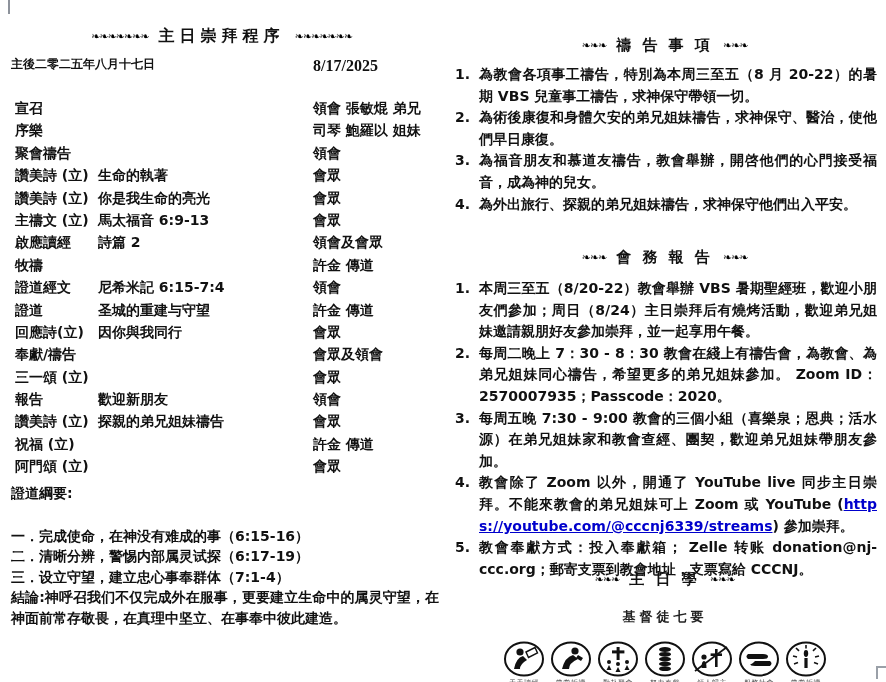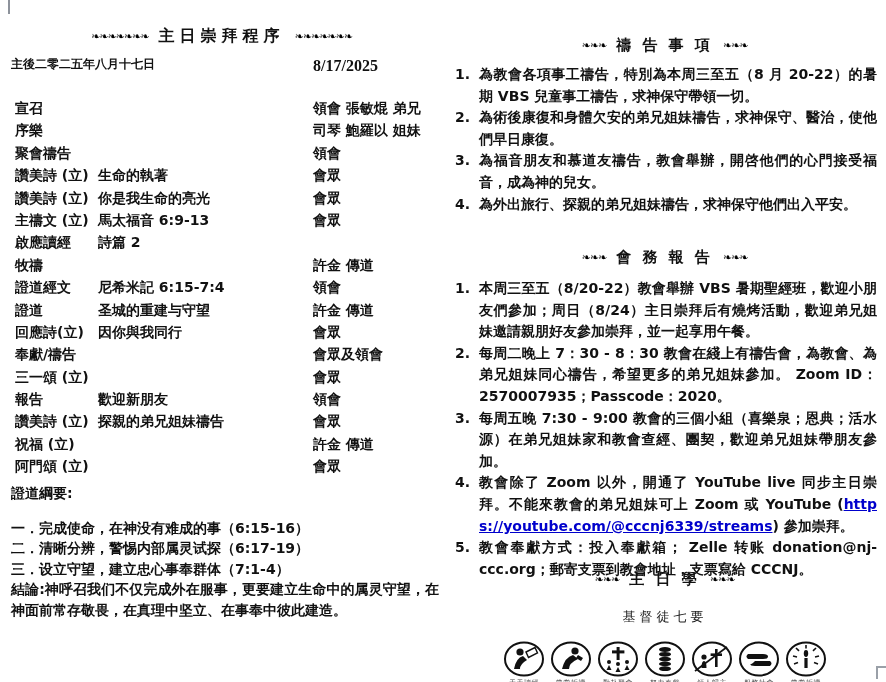--- a/index.html
+++ b/index.html
@@ -28,21 +28,21 @@
   .date-en{position:absolute;left:313px;top:1px;font-size:16px;font-weight:bold;
            font-family:"Liberation Serif","DejaVu Serif",serif;}
 
   .program{position:absolute;left:15px;top:100px;width:425px;}
   .prow{display:grid;grid-template-columns:83px 215px 1fr;height:22.4px;
         font-size:14px;font-weight:bold;white-space:nowrap;}
   .prow span{overflow:visible;}
 
   .outline{position:absolute;left:11px;top:483px;width:428px;
            font-size:14px;font-weight:bold;line-height:20.5px;}
-  .outline-head{margin-bottom:14px;}
+  .outline-head{margin-bottom:22px;}
   .outline-conclusion{text-align:justify;}
 
   
   .col-right{position:absolute;left:443px;top:0;width:443px;height:682px;}
   .sec-title{position:absolute;width:443px;display:flex;justify-content:center;
              align-items:center;gap:10px;}
   .sec-title .t{font-size:15px;font-weight:bold;letter-spacing:3px;white-space:nowrap;}
   .sec-prayer{top:36px;}
   .sec-ann{top:248px;}
   .sec-ss{top:570px;}
@@ -50,21 +50,21 @@
   .nlist{position:absolute;left:10px;width:424px;font-size:14px;font-weight:bold;
          line-height:21.6px;}
   .list-prayer{top:64px;}
   .list-ann{top:278px;}
   .li{position:relative;padding-left:26px;text-align:justify;}
   .li .num{position:absolute;left:2px;top:0;}
   a.doclink{color:#0000cc;text-decoration:underline;font-weight:bold;word-break:break-all;}
 
   
   .logo{position:absolute;left:56px;top:608px;width:332px;text-align:center;}
-  .logo-title{font-size:13px;font-weight:normal;letter-spacing:4px;color:#222;margin-bottom:15px;}
+  .logo-title{font-size:13px;font-weight:bold;letter-spacing:4px;color:#222;margin-bottom:15px;}
   .logo-icons{display:flex;justify-content:center;gap:2px;}
   .icon-cell{width:45px;}
   .icon-cell svg{display:block;margin:0 auto;}
   .logo-labels{display:flex;justify-content:center;gap:2px;margin-top:1px;align-items:center;}
   .logo-labels span{width:45px;font-size:7px;letter-spacing:0.5px;color:#444;
                     white-space:nowrap;overflow:hidden;}
 </style>
 </head>
 <body>
 
@@ -112,20 +112,21 @@
           <span>會眾</span>
         </div>
       <div class="prow">
           <span>主禱文 (立)</span>
           <span>馬太福音 6:9-13</span>
           <span>會眾</span>
         </div>
       <div class="prow">
           <span>啟應讀經</span>
           <span>詩篇 2</span>
+          <span>領會及會眾</span>
         </div>
       <div class="prow">
           <span>牧禱</span>
           <span></span>
           <span>許金 傳道</span>
         </div>
       <div class="prow">
           <span>證道經文</span>
           <span>尼希米記 6:15-7:4</span>
           <span>領會</span>

